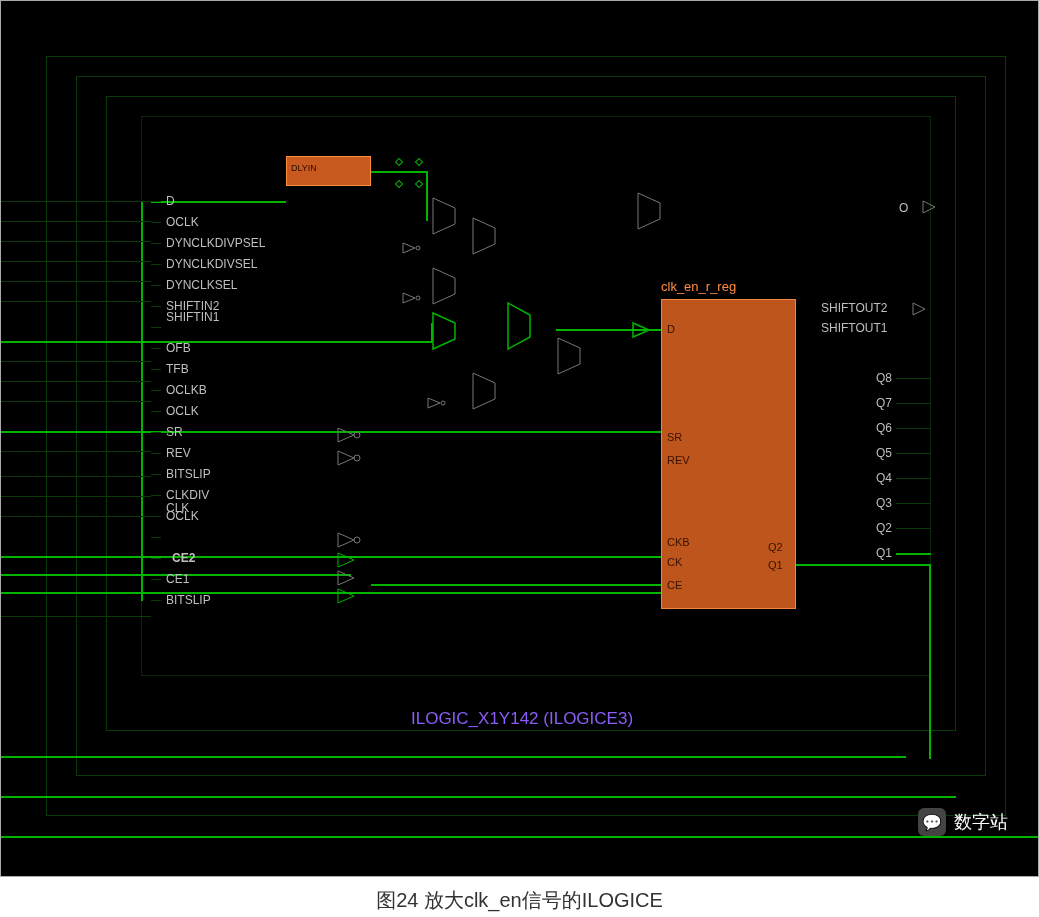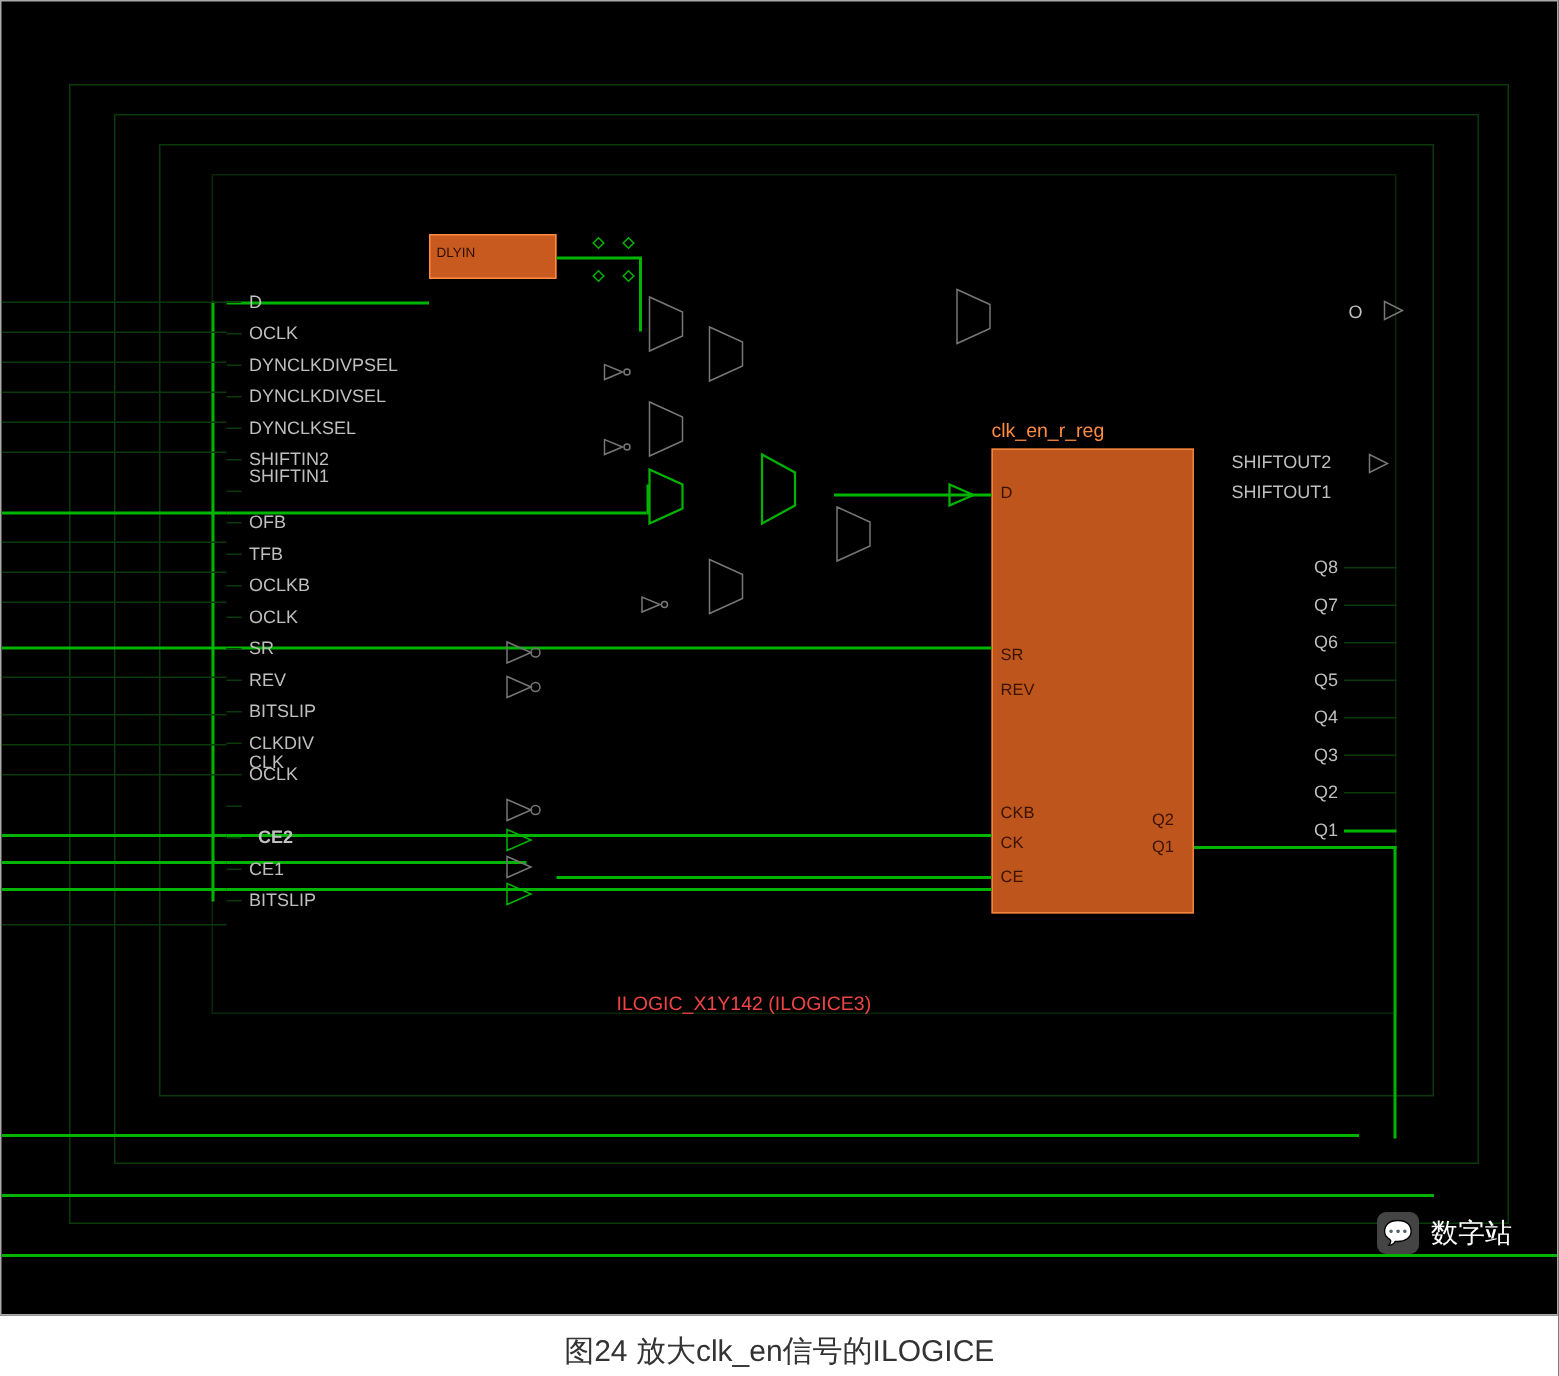--- a/index.html
+++ b/index.html
@@ -21,21 +21,21 @@
 
 .delay-block { position: absolute; background: #c85a1f; border: 1px solid #ff8c40; }
 
 
 .pin-label { position: absolute; color: #bfbfbf; font-size: 12px; white-space: nowrap; font-family: Arial, sans-serif; }
 .pin-tick { position: absolute; width: 10px; height: 1px; background: #0a3a0a; }
 .pin-reg { position: absolute; color: #3a1200; font-size: 11px; white-space: nowrap; }
 .pin-reg-out { position: absolute; color: #3a1200; font-size: 11px; white-space: nowrap; text-align: right; }
 
 
-.block-label { position: absolute; color: #ef4444; font-size: 13px; }
+.block-label { position: absolute; color: #8b5cf6; font-size: 17px; margin-top: 48px; }
 
 
 .wire-green { position: absolute; background: #00b400; }
 .wire-dark { position: absolute; background: #0a3a0a; }
 
 
 .gate { position: absolute; }
 .gate svg { display: block; }
 
 

